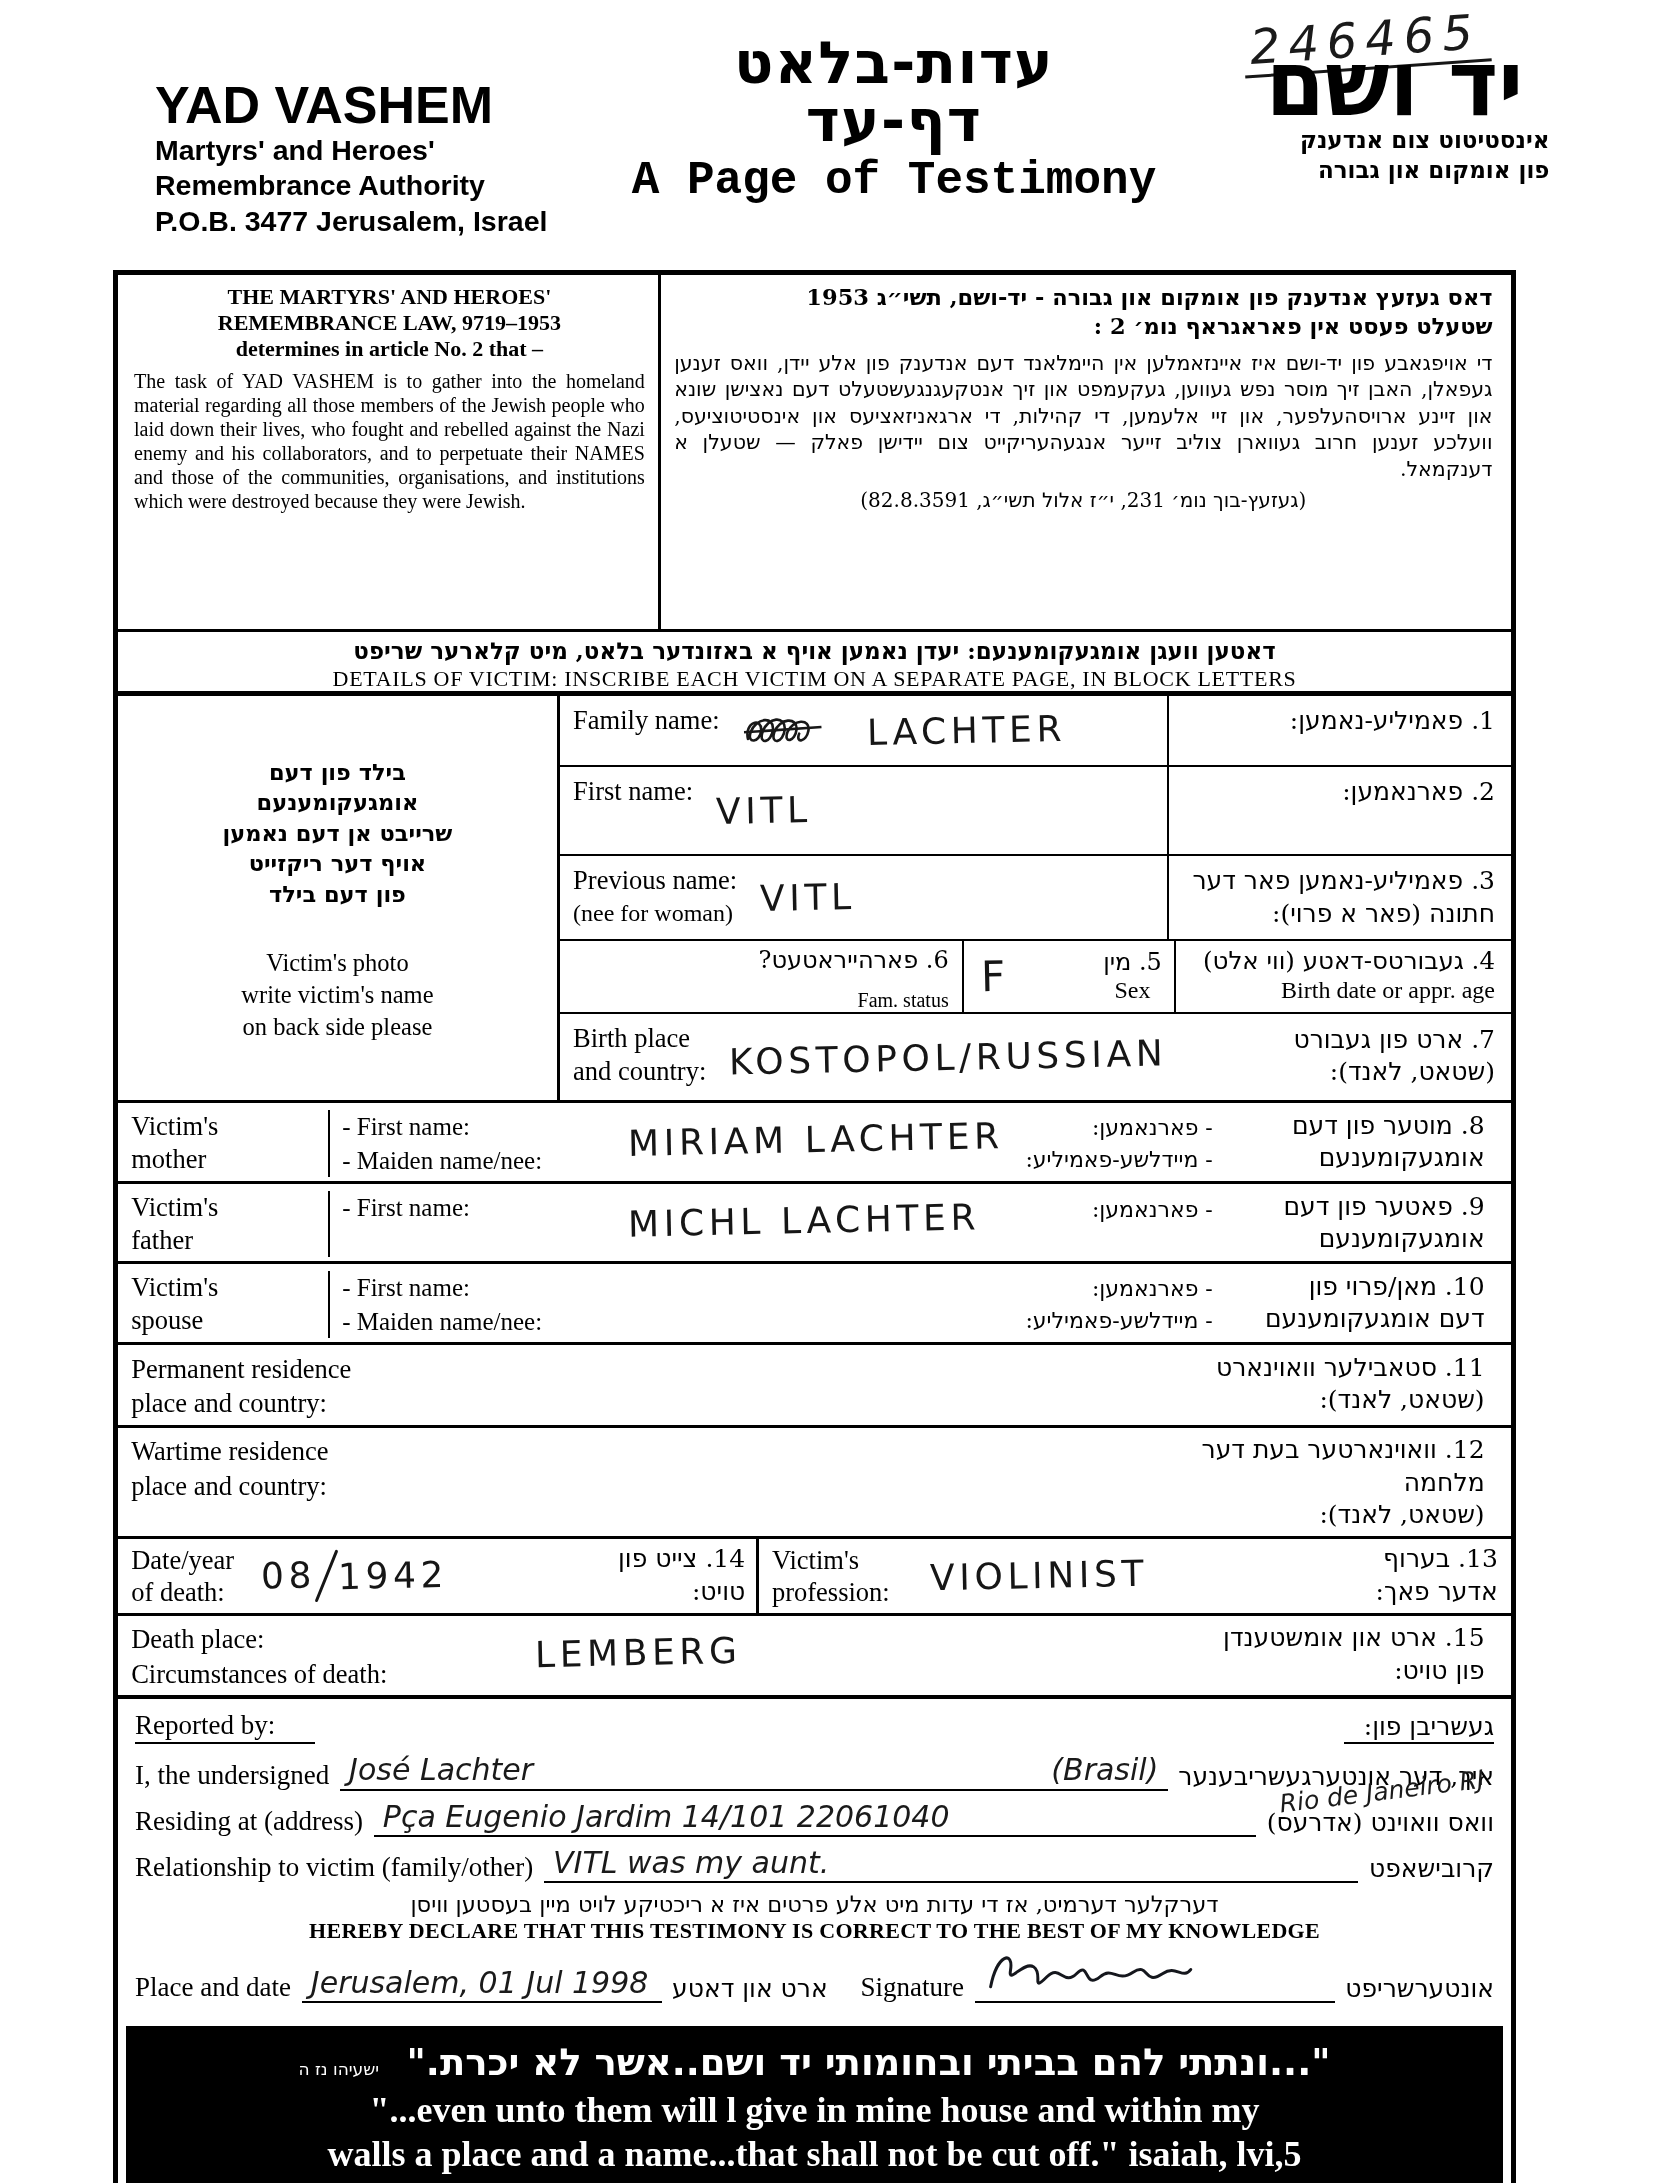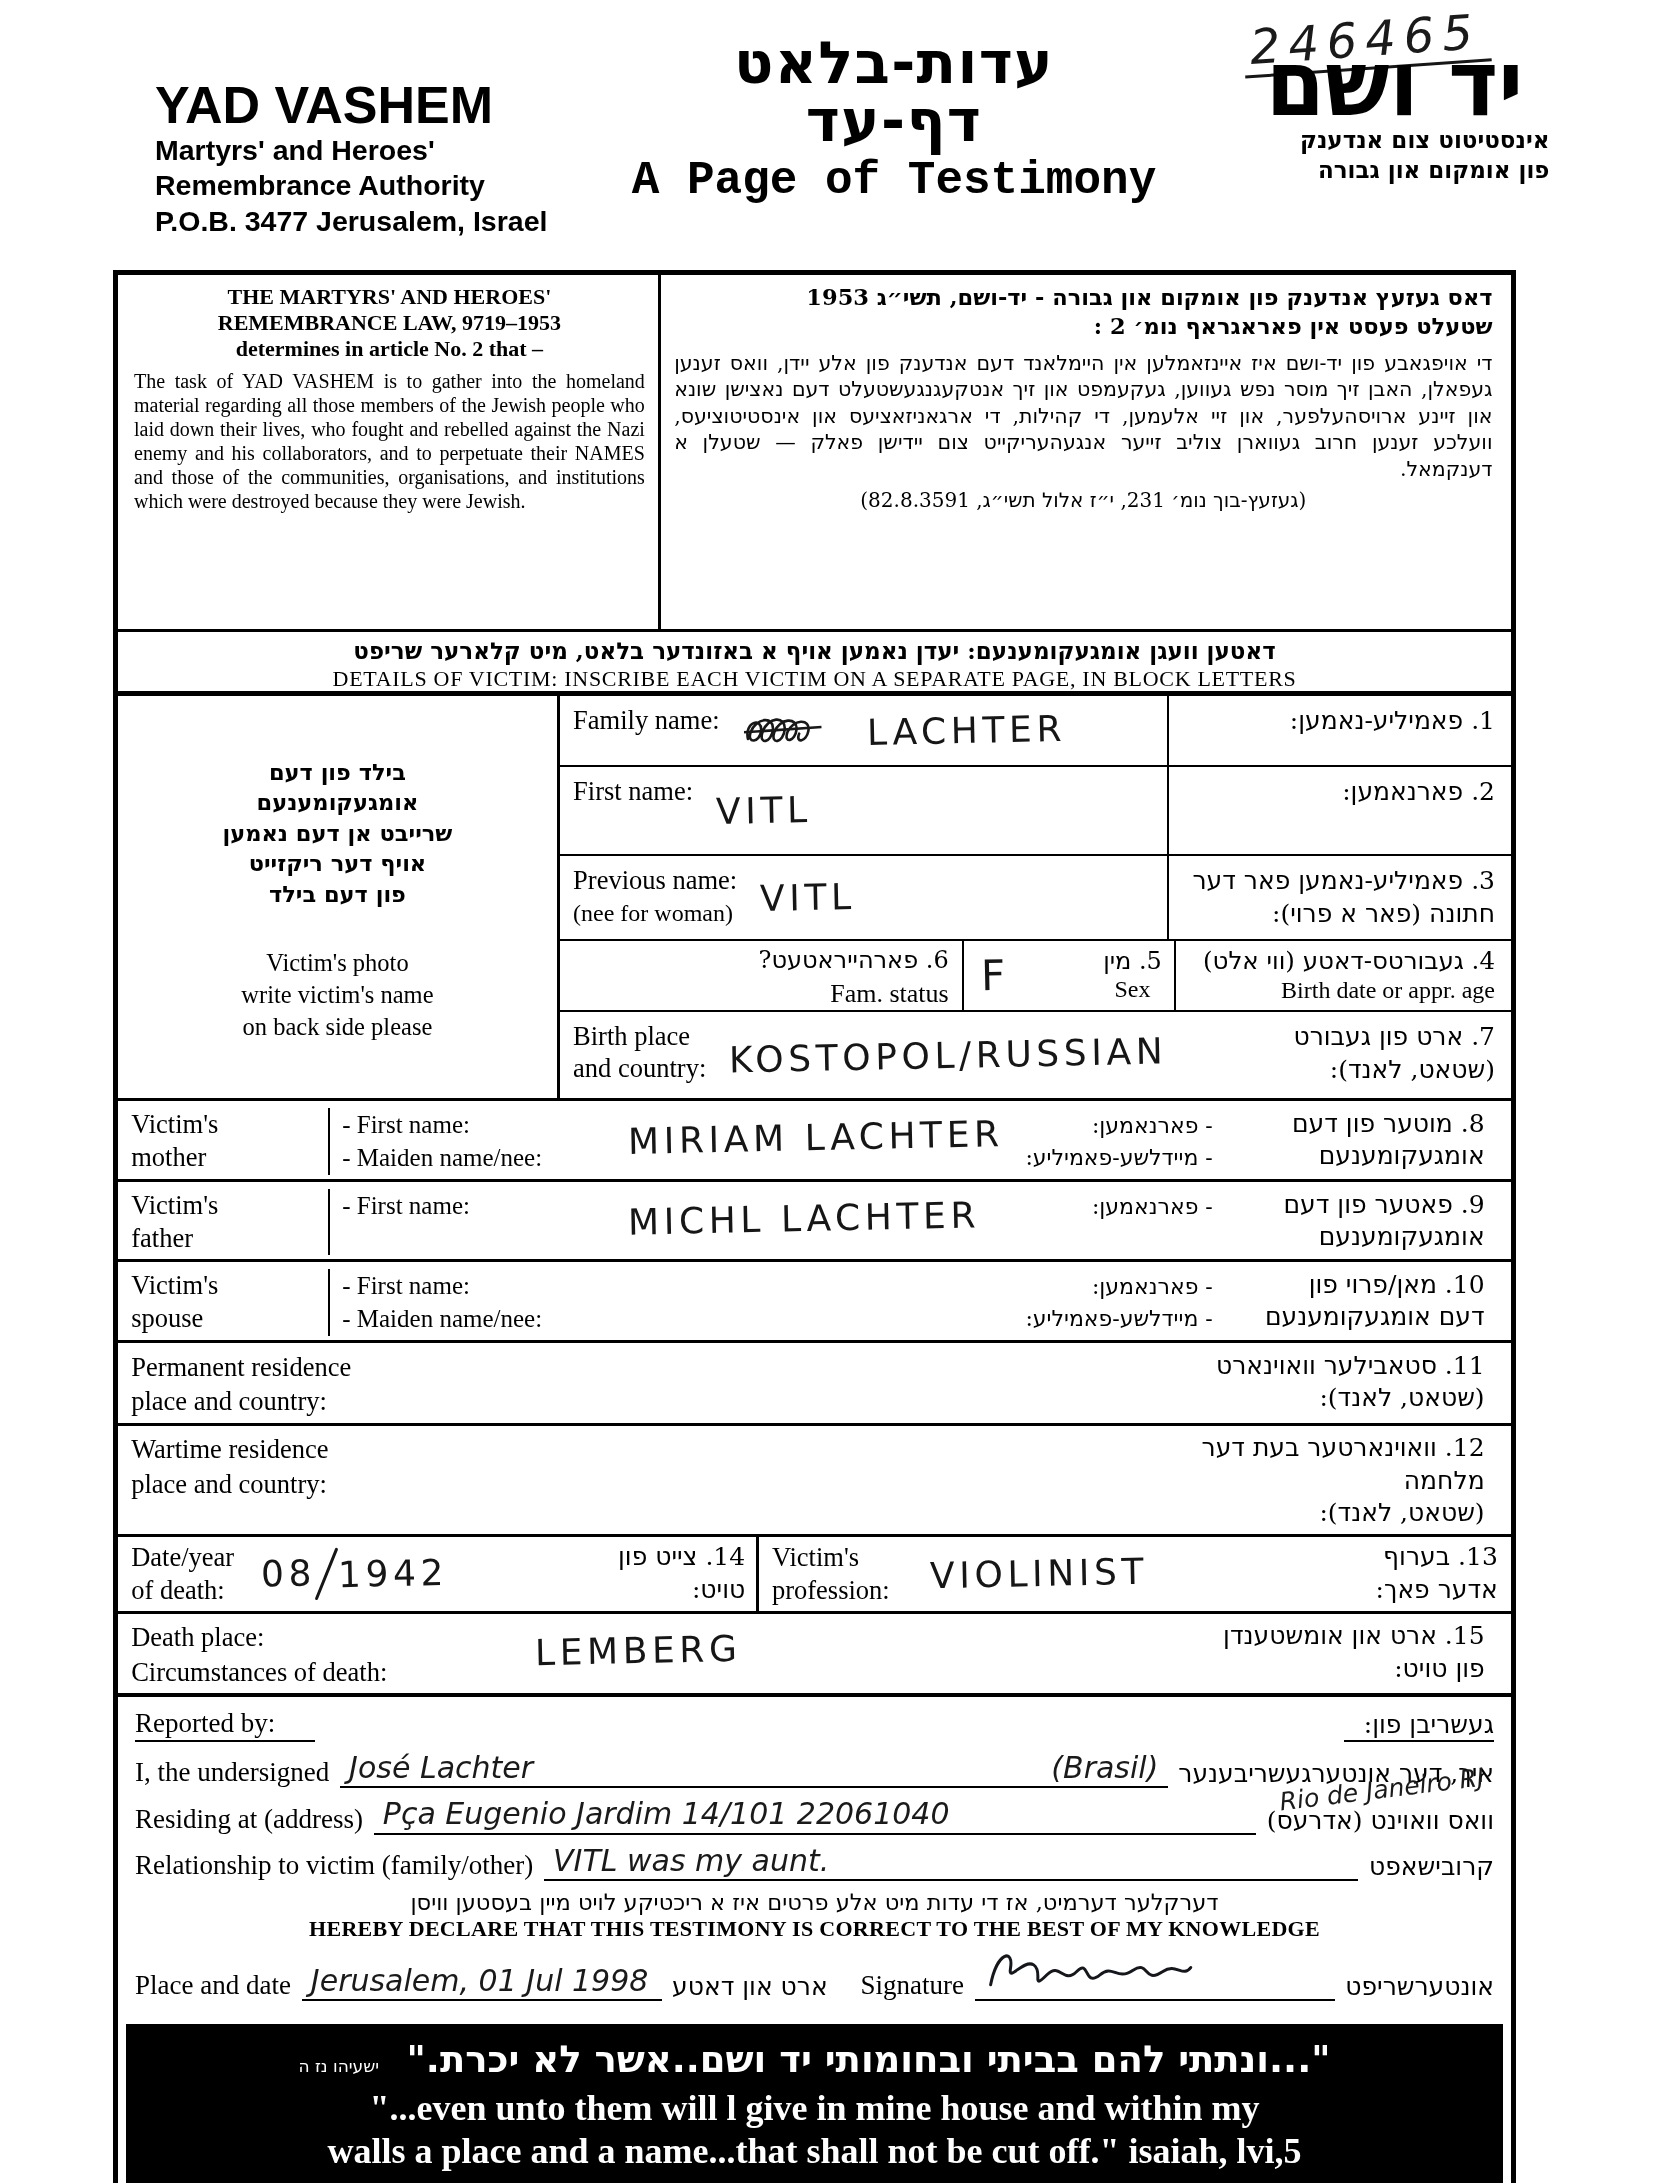--- a/index.html
+++ b/index.html
@@ -92,21 +92,21 @@
   .fvalue { flex: 1; display: flex; align-items: center; padding-left: 22.5px; gap: 12px; }
   .heb-cell {
     width: 344px; border-left: 2.6px solid #000;
     font-family: "DejaVu Serif", "DejaVu Sans", serif;
     font-size: 25px; direction: rtl; padding: 9.3px 16px 0 0; line-height: 1.3;
   }
   .trow5 .heb-cell { border-left: none; }
   
   .r4a { width: 404px; border-right: 2.6px solid #000; text-align: right; padding: 5.3px 13.2px 0 0; }
   .r4a .yi { font-family: "DejaVu Serif", "DejaVu Sans", serif; font-size: 24px; direction: rtl; }
-  .r4a .en { font-size: 26px; margin-top: 5px; }
+  .r4a .en { font-size: 20px; margin-top: 15px; }
   .r4b { width: 212px; border-right: 2.6px solid #000; display: flex; align-items: center; justify-content: space-between; padding: 0 12px 0 17px; }
   .r4b .sexlbl { text-align: center; line-height: 1.15; }
   .r4b .sexlbl .yi { font-family: "DejaVu Serif", "DejaVu Sans", serif; font-size: 24px; direction: rtl; display: block; }
   .r4b .sexlbl .en { font-size: 24px; display: block; }
   .r4c { flex: 1; text-align: right; padding: 5.3px 16px 0 0; }
   .r4c .yi { font-family: "DejaVu Serif", "DejaVu Sans", serif; font-size: 24.5px; direction: rtl; }
   .r4c .en { font-size: 24px; margin-top: 1.3px; }
   .sex-hand { font-size: 42px; letter-spacing: 0; }
 
   

